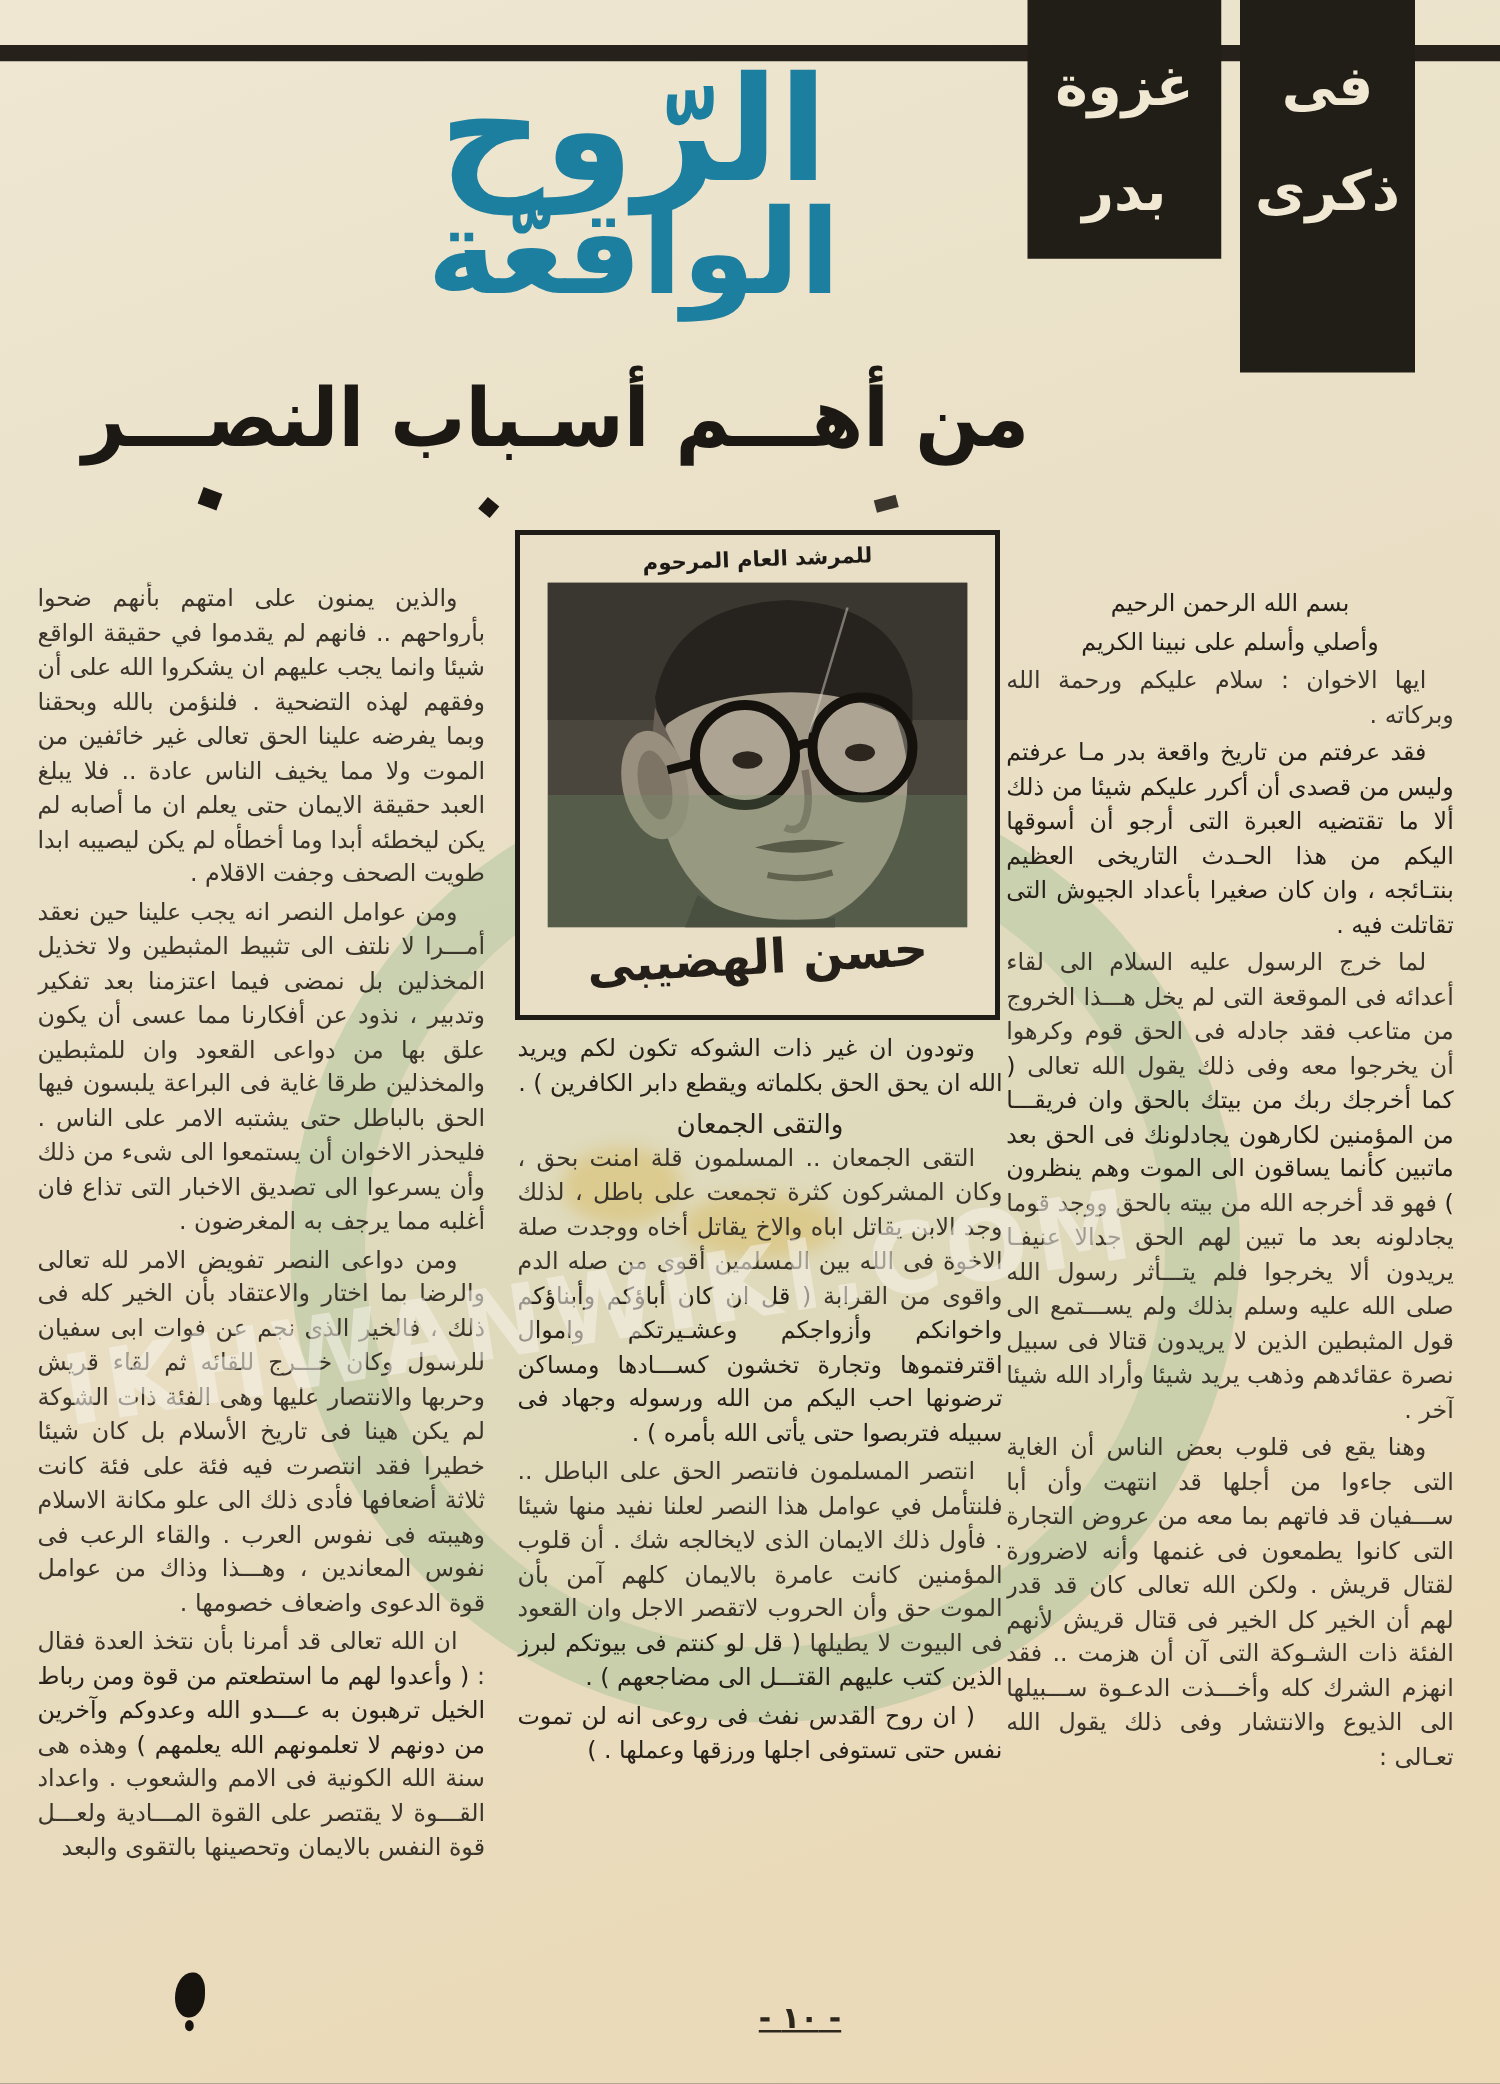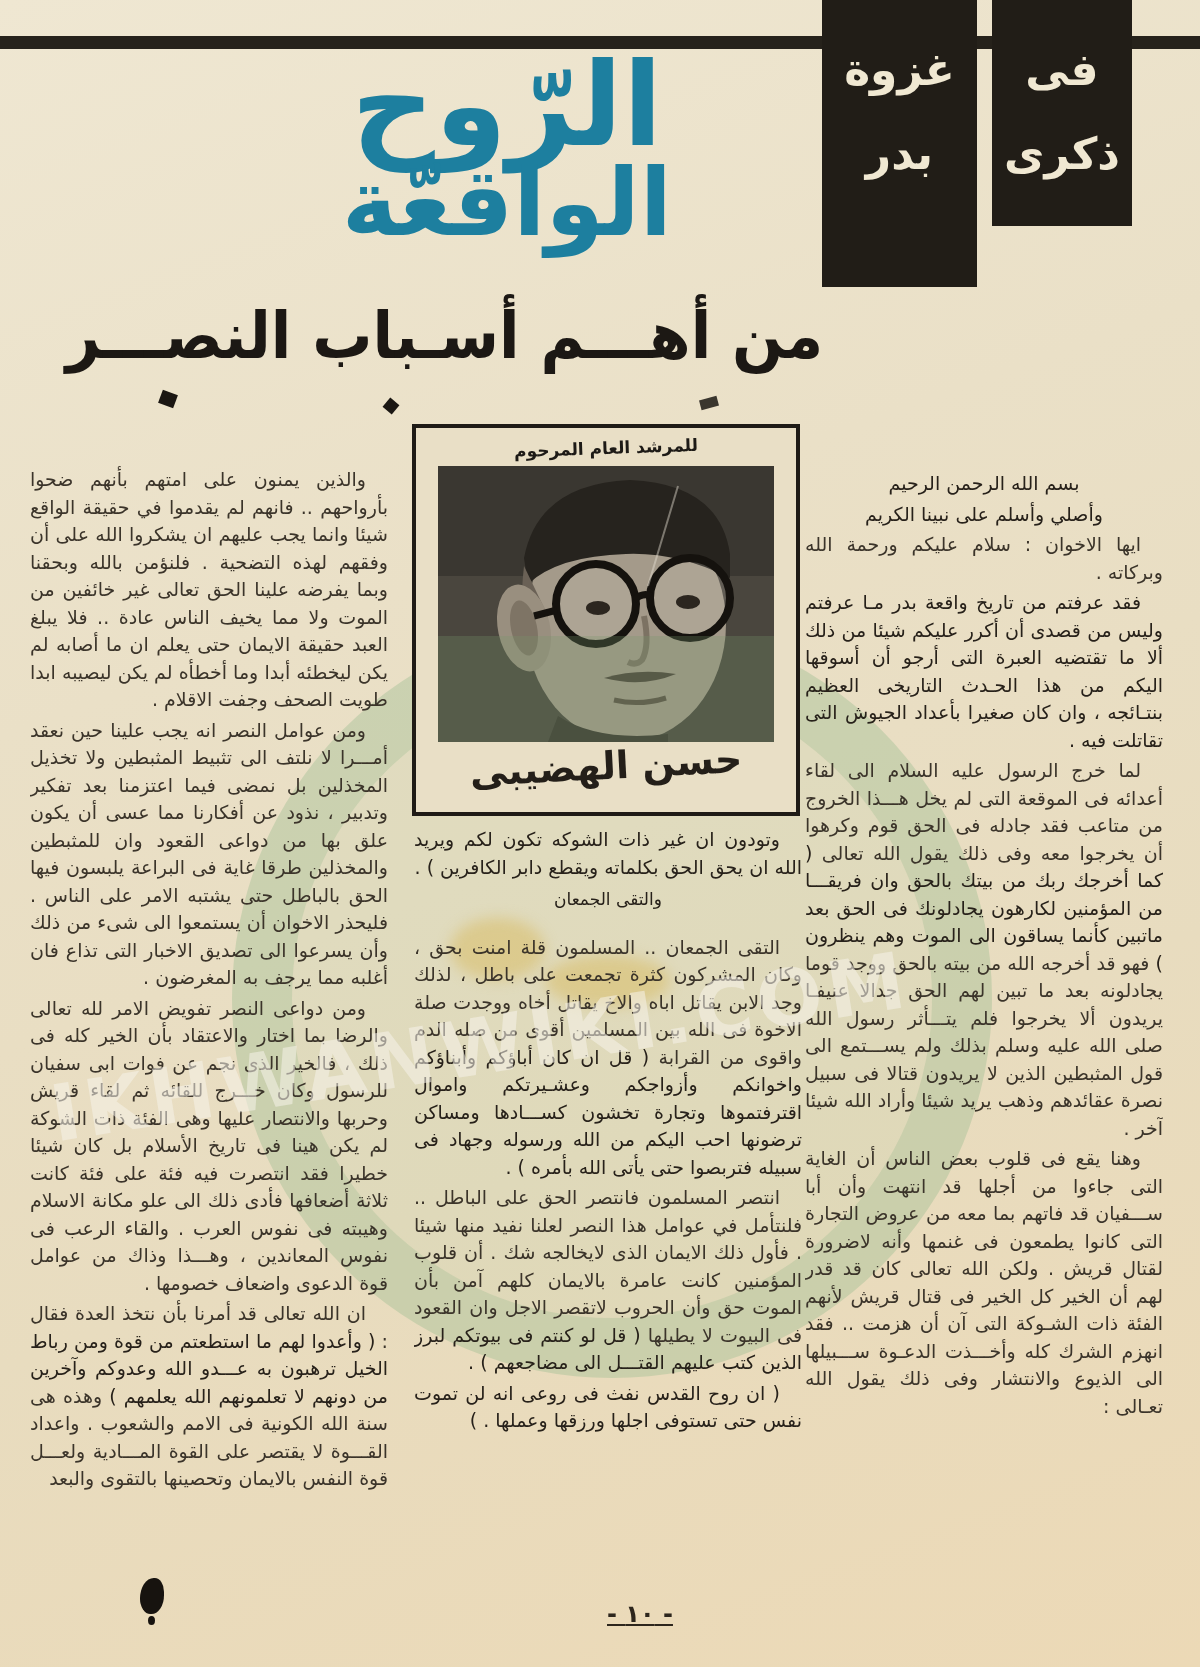--- a/index.html
+++ b/index.html
@@ -3,23 +3,23 @@
 <meta charset="utf-8">
 <style>
   html,body{margin:0;padding:0;background:#6b655a;}
   .page{
     position:relative;width:1200px;height:1667px;margin:0 auto;overflow:hidden;
     background:linear-gradient(160deg,#efe7d2 0%,#eae0c7 35%,#e8dcbf 65%,#ecd9b6 100%);
     font-family:"DejaVu Sans",sans-serif;direction:rtl;
   }
   
   .rule-top{position:absolute;left:0;top:36px;width:1200px;height:13px;background:#26221b;z-index:2;}
-  .bar{position:absolute;top:0;height:226px;background:#211d17;z-index:3;display:flex;flex-direction:column;align-items:center;}
+  .bar{position:absolute;top:0;height:298px;background:#211d17;z-index:3;display:flex;flex-direction:column;align-items:center;}
   .bar-fi{left:992px;width:140px;}
-  .bar-ghazwa{left:822px;width:155px;height:287px;}
+  .bar-ghazwa{left:822px;width:155px;height:207px;}
   .bar-word{color:#f0e8d2;font-weight:700;font-size:44px;line-height:1;}
   .bar-word.w1{margin-top:48px;}
   .bar-word.w2{margin-top:40px;}
   
   .title{position:absolute;top:44px;right:528px;text-align:center;z-index:2;color:#1d7f9f;}
   .title .l1{font-size:116px;font-weight:800;line-height:1.05;letter-spacing:-2px;}
   .title .l2{font-size:94px;font-weight:800;line-height:1.0;margin-top:-10px;}
   .subtitle{position:absolute;top:300px;left:42px;width:805px;z-index:2;
     font-size:60px;font-weight:800;color:#1c1814;text-align:center;transform:scaleY(1.08);white-space:nowrap;}
   
@@ -46,21 +46,21 @@
   .photo-img{width:336px;height:276px;margin:8px auto 0;display:block;}
   .photo-caption{font-size:38px;font-weight:800;color:#241f19;margin-top:2px;transform:rotate(-3deg);}
   
   .col{position:absolute;z-index:2;font-size:19px;line-height:27.5px;color:#3b342a;
     text-align:justify;overflow:hidden;}
   .col-right{left:805px;top:470px;width:358px;height:978px;}
   .col-middle{left:414px;top:826px;width:388px;height:744px;}
   .col-left{left:30px;top:466px;width:358px;height:1120px;}
   .col p{margin:0 0 3px;text-indent:22px;}
   .col p.center{text-align:center;text-indent:0;}
-  .col p.subhead{text-align:center;text-indent:0;font-weight:800;font-size:17px;margin:5px 0 20px;color:#27211a;}
+  .col p.subhead{text-align:center;text-indent:0;font-weight:800;font-size:21px;margin:5px 0 0;color:#27211a;}
   .run-bold{font-weight:400;color:#27211a;}
   .page-number{position:absolute;left:560px;top:1600px;width:160px;z-index:2;
     text-align:center;font-size:24px;font-weight:700;color:#2d261d;text-decoration:underline;}
 </style>
 </head>
 <body>
 
 <div class="page">
 
   <div class="rule-top"></div>

